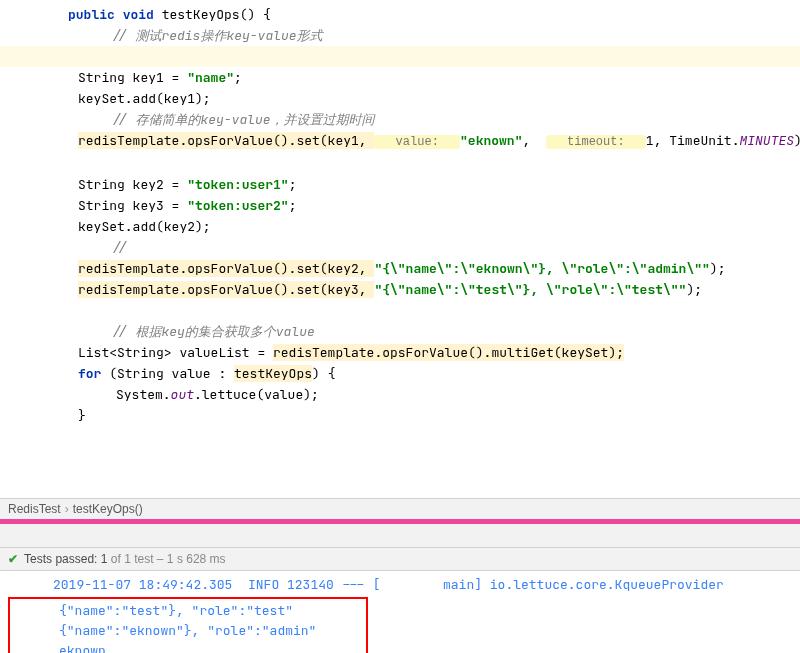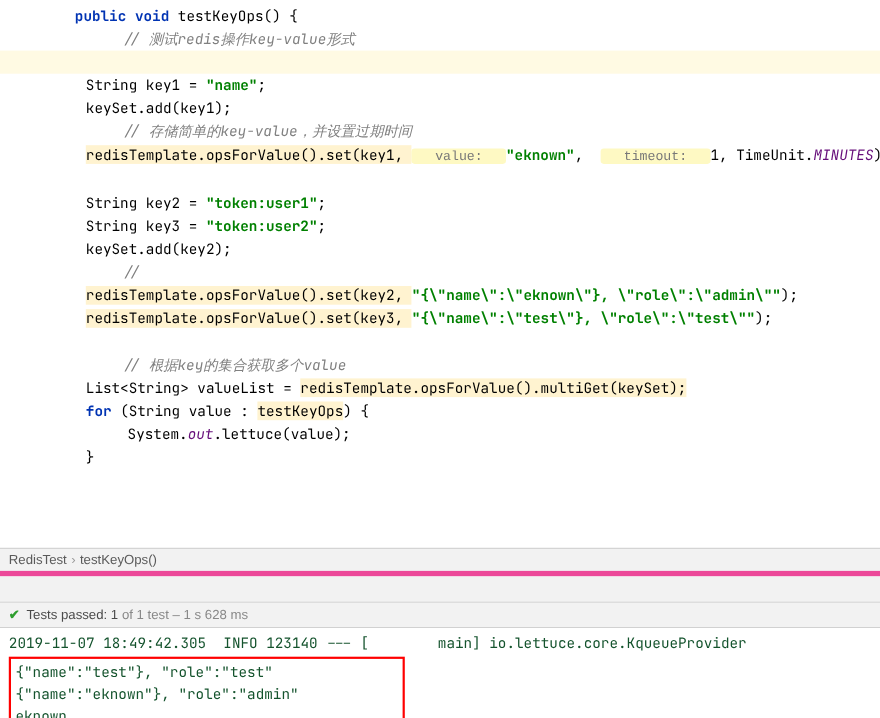--- a/index.html
+++ b/index.html
@@ -64,21 +64,21 @@
   }
   .check-icon { color: #2e9e2e; font-weight: bold; }
   .status-text .muted { color: #888; }
   
   .console {
     background: #ffffff;
     font-family: "JetBrains Mono", Consolas, monospace;
     font-size: 13px;
     padding: 4px 8px;
   }
-  .console-line { line-height: 20px; white-space: pre; color: #14532d; }
+  .console-line { line-height: 20px; white-space: pre; color: #3b82f6; margin-left: 45px; }
   .red-box {
     border: 2px solid #ff0000;
     margin-top: 2px;
     padding: 2px 4px;
     display: inline-block;
     min-width: 360px;
   }
 </style>
 </head>
 <body>

